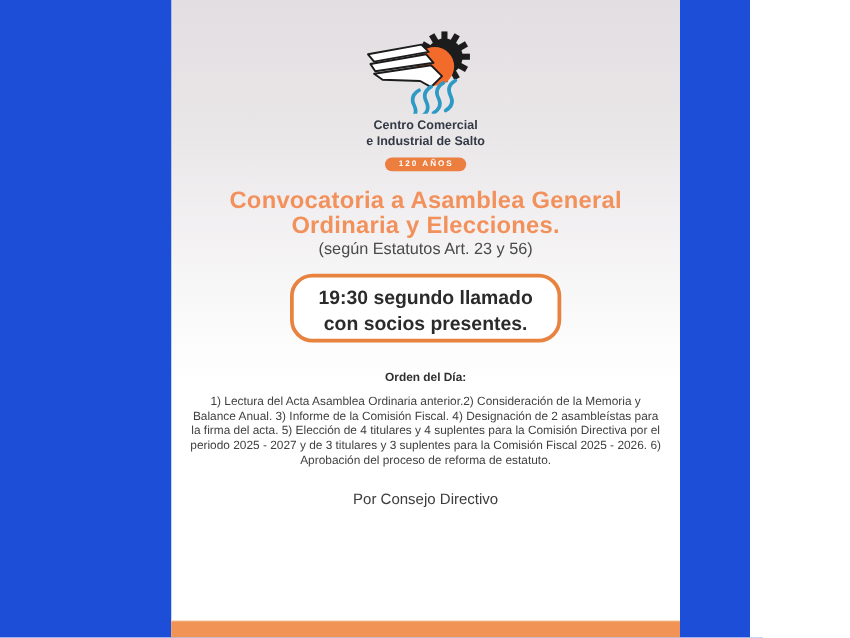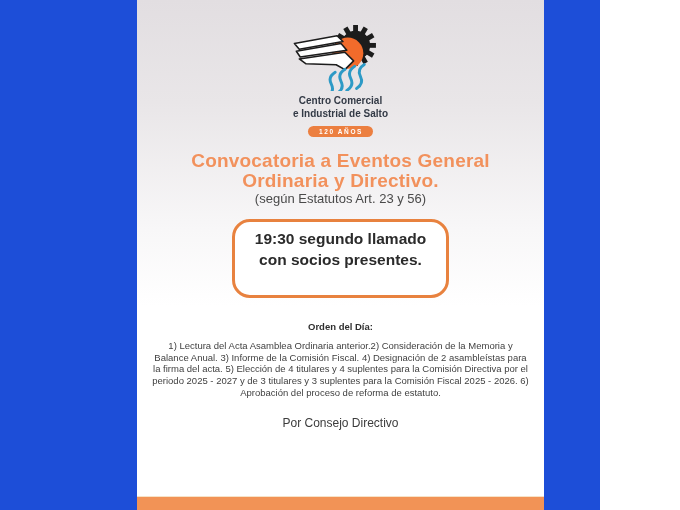--- a/index.html
+++ b/index.html
@@ -70,21 +70,21 @@
   .first-call {
     margin-top: 6px;
     font-size: 13.5px;
     color: #3c3c3c;
   }
   .second-call-box {
     margin-top: 13px;
     background: #ffffff;
     border: 3px solid #e8823f;
     border-radius: 18px;
-    padding: 7px 20px 24px 20px;
+    padding: 7px 20px 0 20px;
     font-size: 15.5px;
     font-weight: 800;
     color: #2b2b2b;
     line-height: 1.35;
   }
   .venue {
     margin-top: 15px;
     font-size: 16px;
     font-weight: 800;
     color: #2b2b2b;
@@ -163,22 +163,22 @@
     <div class="org-name">
       <div>Centro Comercial</div>
       <div>e Industrial de Salto</div>
     </div>
 
     <div>
       <span class="badge">120 AÑOS</span>
     </div>
 
     <div class="title">
-      <div>Convocatoria a Eventos General</div>
-      <div>Ordinaria y Directivo.</div>
+      <div>Convocatoria a Asamblea General</div>
+      <div>Ordinaria y Elecciones.</div>
     </div>
 
     <div class="statute">(según Estatutos Art. 23 y 56)</div>
 
 
 
     <div class="second-call-box">
       <div>19:30 segundo llamado</div>
       <div>con socios presentes.</div>
     </div>

